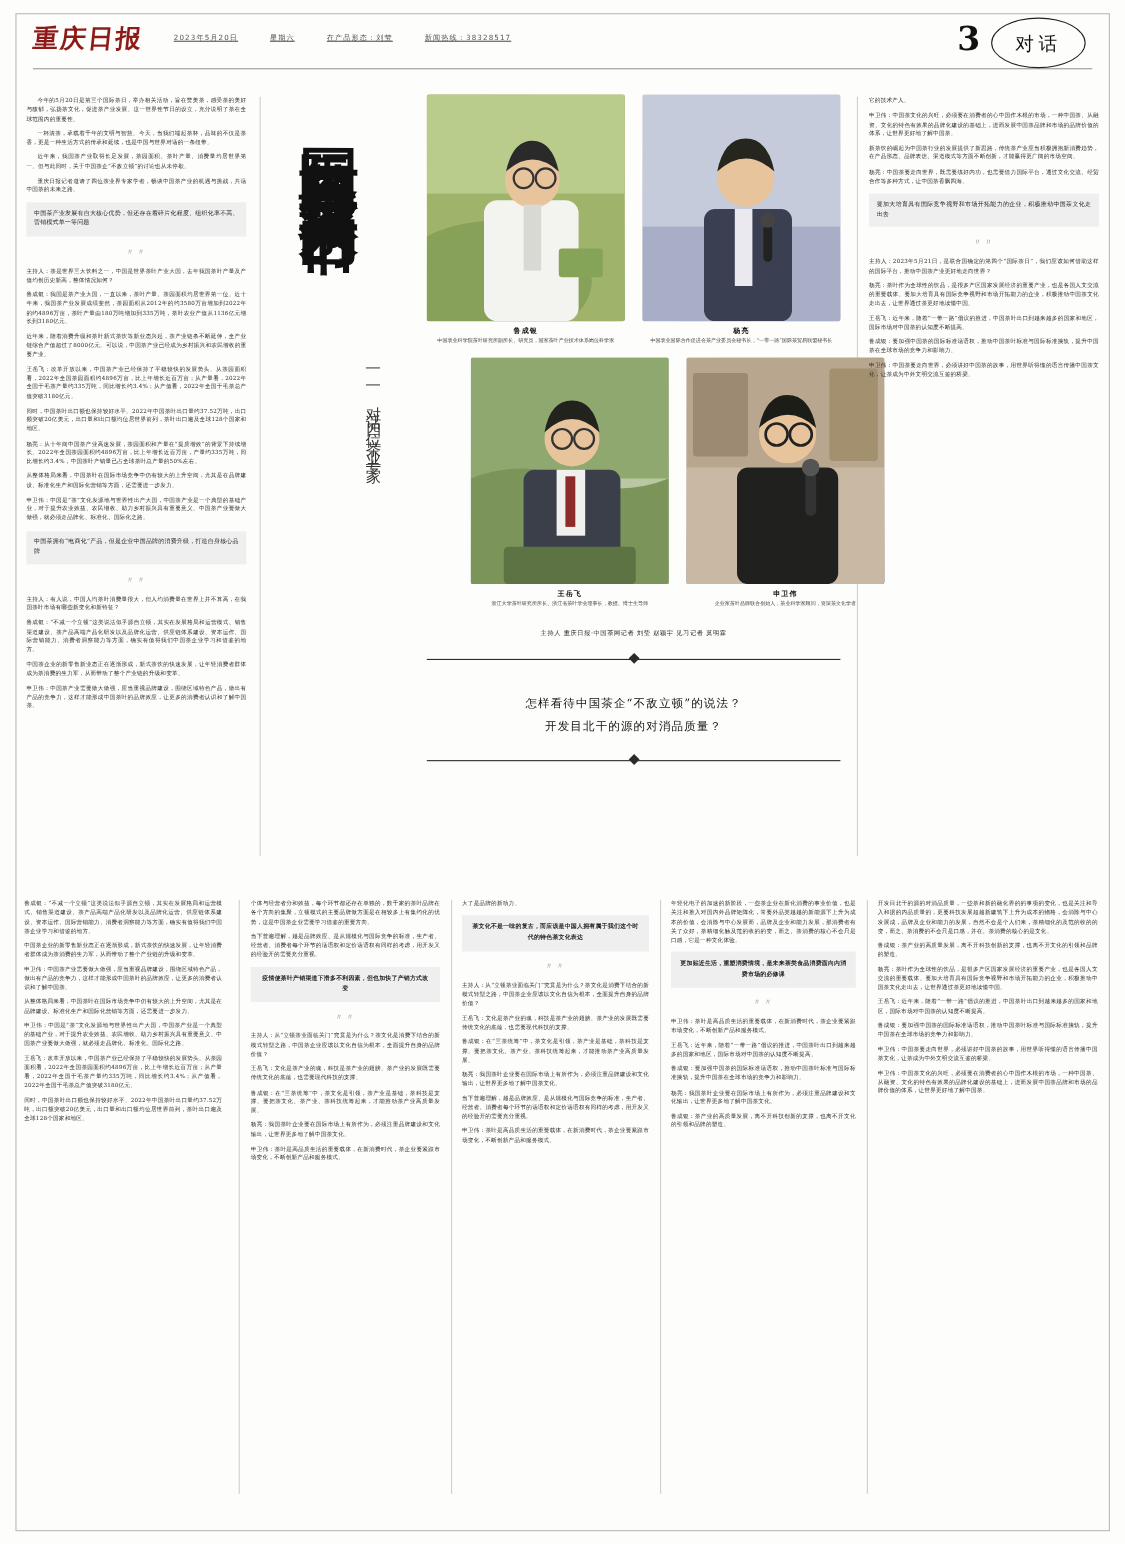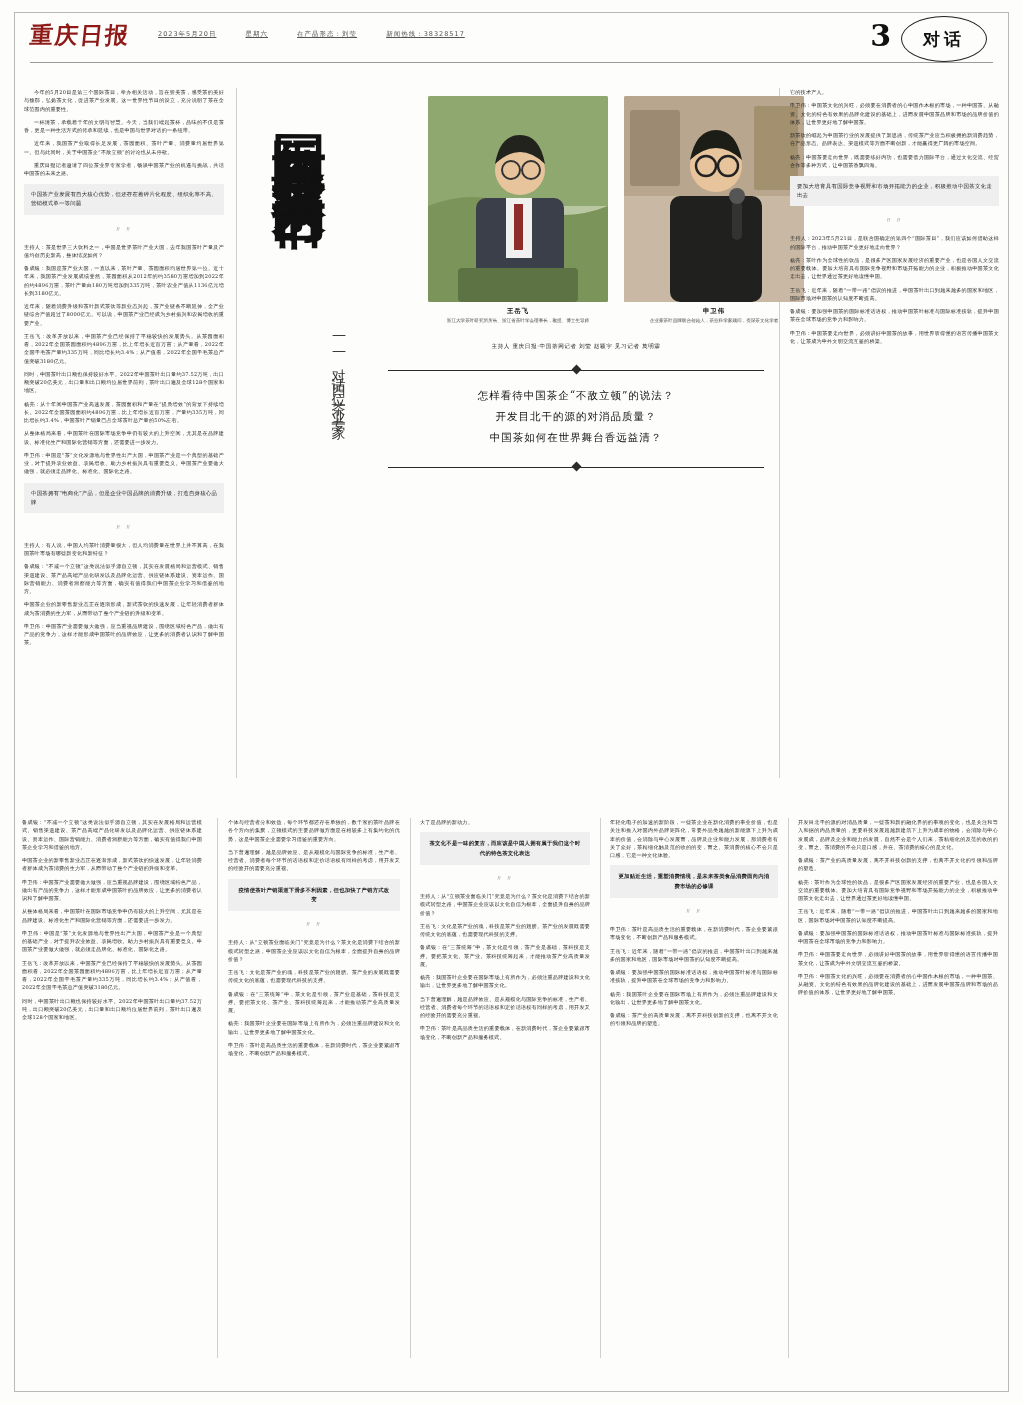--- a/index.html
+++ b/index.html
@@ -29,21 +29,21 @@
   .masthead-meta span{margin-right:26px;text-decoration:underline;}
   .masthead-rule{
     position:absolute;left:8px;top:44px;right:8px;height:1px;background:#9a9a9a;
   }
   .pagenum{
     position:absolute;right:110px;top:0px;
     font-family:"DejaVu Serif","Liberation Serif",serif;
     font-size:30px;color:#111;font-weight:700;
   }
   .section-badge{
-    position:absolute;right:14px;top:-2px;width:86px;height:46px;font-weight:bold;
+    position:absolute;right:14px;top:-2px;width:86px;height:46px;
   }
   .section-badge .oval{
     position:absolute;inset:0;border:1.5px solid #222;border-radius:50%/50%;
   }
   .section-badge .txt{
     position:absolute;inset:0;display:flex;align-items:center;justify-content:center;
     font-family:"DejaVu Serif","Liberation Serif",serif;
     font-size:17px;letter-spacing:4px;color:#111;
   }
 
@@ -114,21 +114,21 @@
   }
   .diamond-rule:before{
     content:"";position:absolute;left:0;right:0;top:7px;height:1px;background:#2b2b2b;
   }
   .diamond-rule:after{
     content:"";position:absolute;left:50%;top:3px;width:7px;height:7px;margin-left:-3.5px;
     background:#2b2b2b;transform:rotate(45deg);
   }
   .questions{
     text-align:center;font-family:"DejaVu Serif","Liberation Serif",serif;
-    font-size:10.5px;line-height:2.0;color:#111;margin-top:8px;letter-spacing:1px;
+    font-size:10.5px;line-height:2.0;color:#111;margin-top:24px;letter-spacing:1px;
   }
 
   
   .lower{position:absolute;top:818px;left:22px;right:22px;}
   .lower-col{position:absolute;top:0;}
   .hl2{
     background:#efefef;padding:7px 8px;margin:6px 0 8px 0;
     font-size:5.4px;line-height:1.75;color:#1d1d1d;font-weight:700;
     font-family:"DejaVu Serif","Liberation Serif",serif;text-align:center;
   }
@@ -185,20 +185,54 @@
     <p>申卫伟：中国茶产业需要做大做强，应当重视品牌建设，围绕区域特色产品，做出有产品的竞争力，这样才能形成中国茶叶的品牌效应，让更多的消费者认识和了解中国茶。</p>
   </div>
 
   <div class="bigtitle">国际茶日是全球茶人的节日</div>
   <div class="subtitle">
     <span class="dash">——</span><span>对话四位茶业专家</span>
   </div>
 
   <div class="photos">
     <div class="photo-row">
+      <div class="photo-cell">
+        <div class="photo p1">
+          <svg width="180" height="206" viewBox="0 0 180 206">
+            <rect x="0" y="0" width="180" height="206" fill="#9fb36a"></rect>
+            <rect x="0" y="0" width="180" height="90" fill="#b9cc8c"></rect>
+            <ellipse cx="60" cy="170" rx="90" ry="55" fill="#7d9a52" opacity="0.7"></ellipse>
+            <rect x="52" y="96" width="86" height="110" rx="12" fill="#f3f3f0"></rect>
+            <circle cx="96" cy="78" r="25" fill="#e8c49c"></circle>
+            <path d="M72 70 q24 -22 48 0 q-6 -28 -24 -28 q-18 0 -24 28z" fill="#2a2a2a"></path>
+            <rect x="88" y="100" width="16" height="60" fill="#d9d9d4"></rect>
+            <circle cx="88" cy="76" r="9" fill="none" stroke="#333" stroke-width="2"></circle>
+            <circle cx="108" cy="76" r="9" fill="none" stroke="#333" stroke-width="2"></circle>
+            <rect x="120" y="140" width="40" height="26" rx="3" fill="#86a457"></rect>
+          </svg>
+        </div>
+        <div class="cap-name">鲁成银</div>
+        <div class="cap-desc">中国农业科学院茶叶研究所副所长、研究员，国家茶叶产业技术体系岗位科学家</div>
+      </div>
+      <div class="photo-cell">
+        <div class="photo p2">
+          <svg width="180" height="206" viewBox="0 0 180 206">
+            <rect x="0" y="0" width="180" height="206" fill="#c6cbdb"></rect>
+            <rect x="0" y="120" width="180" height="86" fill="#a8aec6"></rect>
+            <rect x="56" y="104" width="80" height="102" rx="10" fill="#3b3f52"></rect>
+            <rect x="84" y="104" width="16" height="70" fill="#e9e9ef"></rect>
+            <circle cx="94" cy="76" r="26" fill="#e8c49c"></circle>
+            <path d="M68 70 q26 -24 52 0 q-6 -30 -26 -30 q-20 0 -26 30z" fill="#26261f"></path>
+            <rect x="110" y="118" width="8" height="34" rx="4" fill="#222"></rect>
+            <circle cx="114" cy="114" r="7" fill="#444"></circle>
+          </svg>
+        </div>
+        <div class="cap-name">杨亮</div>
+        <div class="cap-desc">中国农业国际合作促进会茶产业委员会秘书长，“一带一路”国际茶贸易联盟秘书长</div>
+      </div>
     </div>
     <div class="photo-row" style="margin-top:10px;padding-left:40px;">
       <div class="photo-cell">
         <div class="photo p3">
           <svg width="180" height="206" viewBox="0 0 180 206">
             <rect x="0" y="0" width="180" height="206" fill="#b9c8a2"></rect>
             <rect x="0" y="0" width="180" height="110" fill="#8fa86f"></rect>
             <path d="M0 110 q45 -18 90 0 q45 18 90 0 v96 H0z" fill="#7b9459"></path>
             <rect x="48" y="102" width="88" height="104" rx="10" fill="#3a3f4a"></rect>
             <rect x="78" y="102" width="26" height="60" fill="#f0f0ee"></rect>
@@ -233,21 +267,20 @@
         <div class="cap-desc">企业家茶叶品牌联合创始人，茶业科学家顾问，资深茶文化学者</div>
       </div>
     </div>
 
     <div class="hosts">主持人 重庆日报·中国茶网记者 刘莹 赵颖宇 见习记者 莫明霖</div>
 
     <div class="diamond-rule"></div>
     <div class="questions">
       <div>怎样看待中国茶企“不敌立顿”的说法？</div>
       <div>开发目北干的源的对消品质量？</div>
-      <div>中国茶如何在世界舞台香远益清？</div>
     </div>
     <div class="diamond-rule"></div>
   </div>
 
   <div class="col txtcol" style="left:790px;width:209px;">
     <p>它的技术产人。</p>
     <p>申卫伟：中国茶文化的兴旺，必须要在消费者的心中国作木根的市场，一种中国茶、从融资、文化的特色有效果的品牌化建设的基础上，进而发展中国茶品牌和市场的品牌价值的体系，让世界更好地了解中国茶。</p>
     <p>新茶饮的崛起为中国茶行业的发展提供了新思路，传统茶产业应当积极拥抱新消费趋势，在产品形态、品牌表达、渠道模式等方面不断创新，才能赢得更广阔的市场空间。</p>
     <p>杨亮：中国茶要走向世界，既需要练好内功，也需要借力国际平台，通过文化交流、经贸合作等多种方式，让中国茶香飘四海。</p>
 

